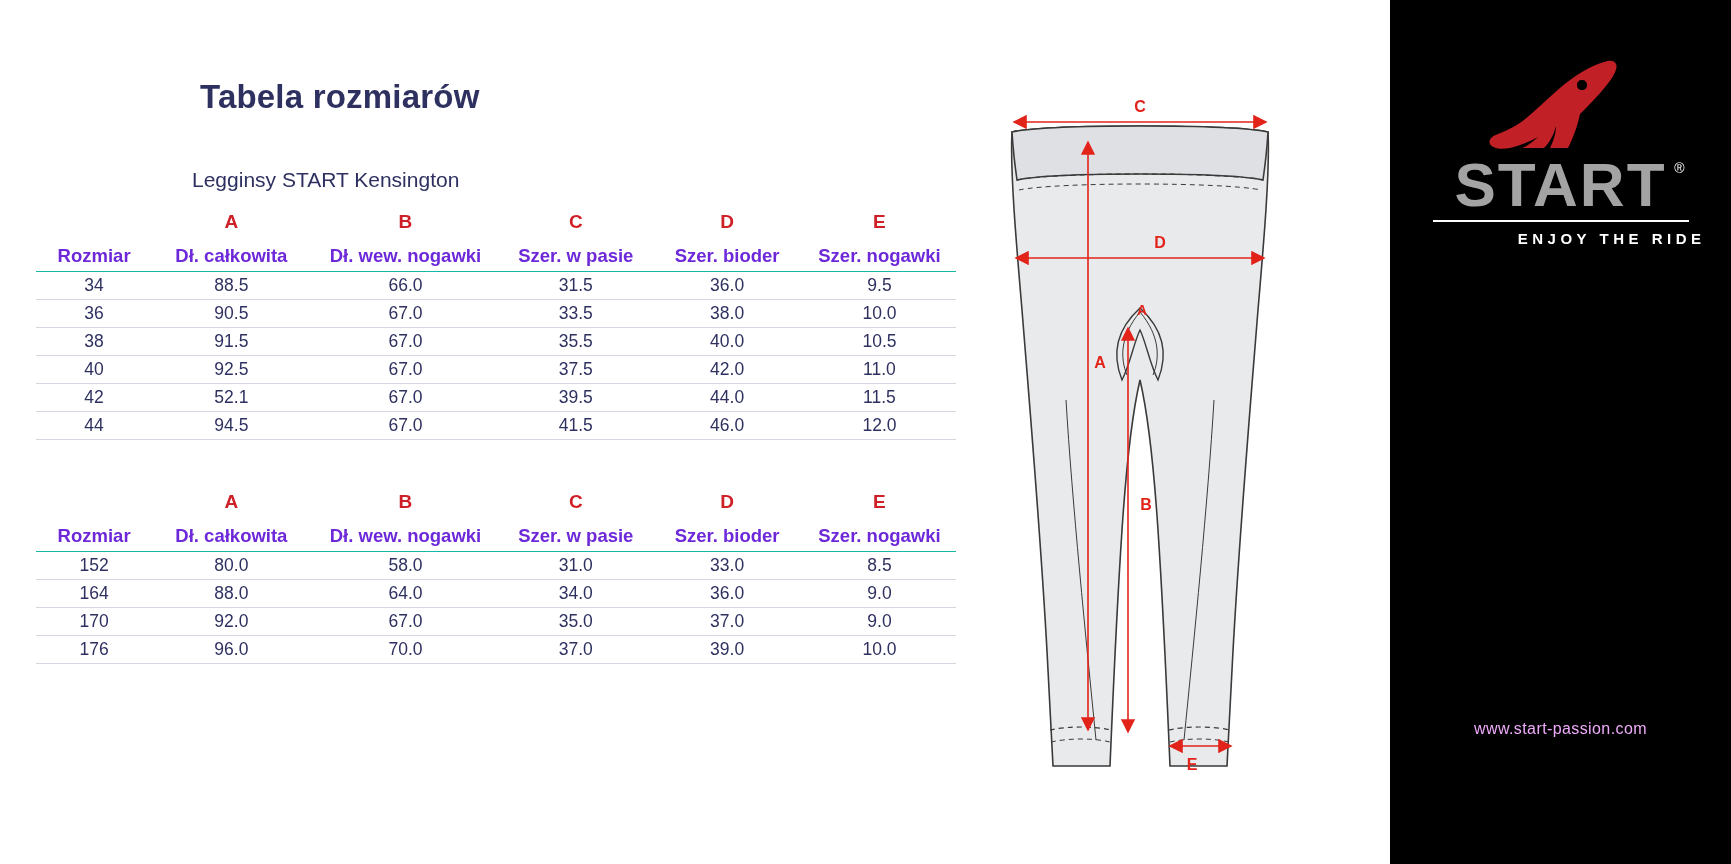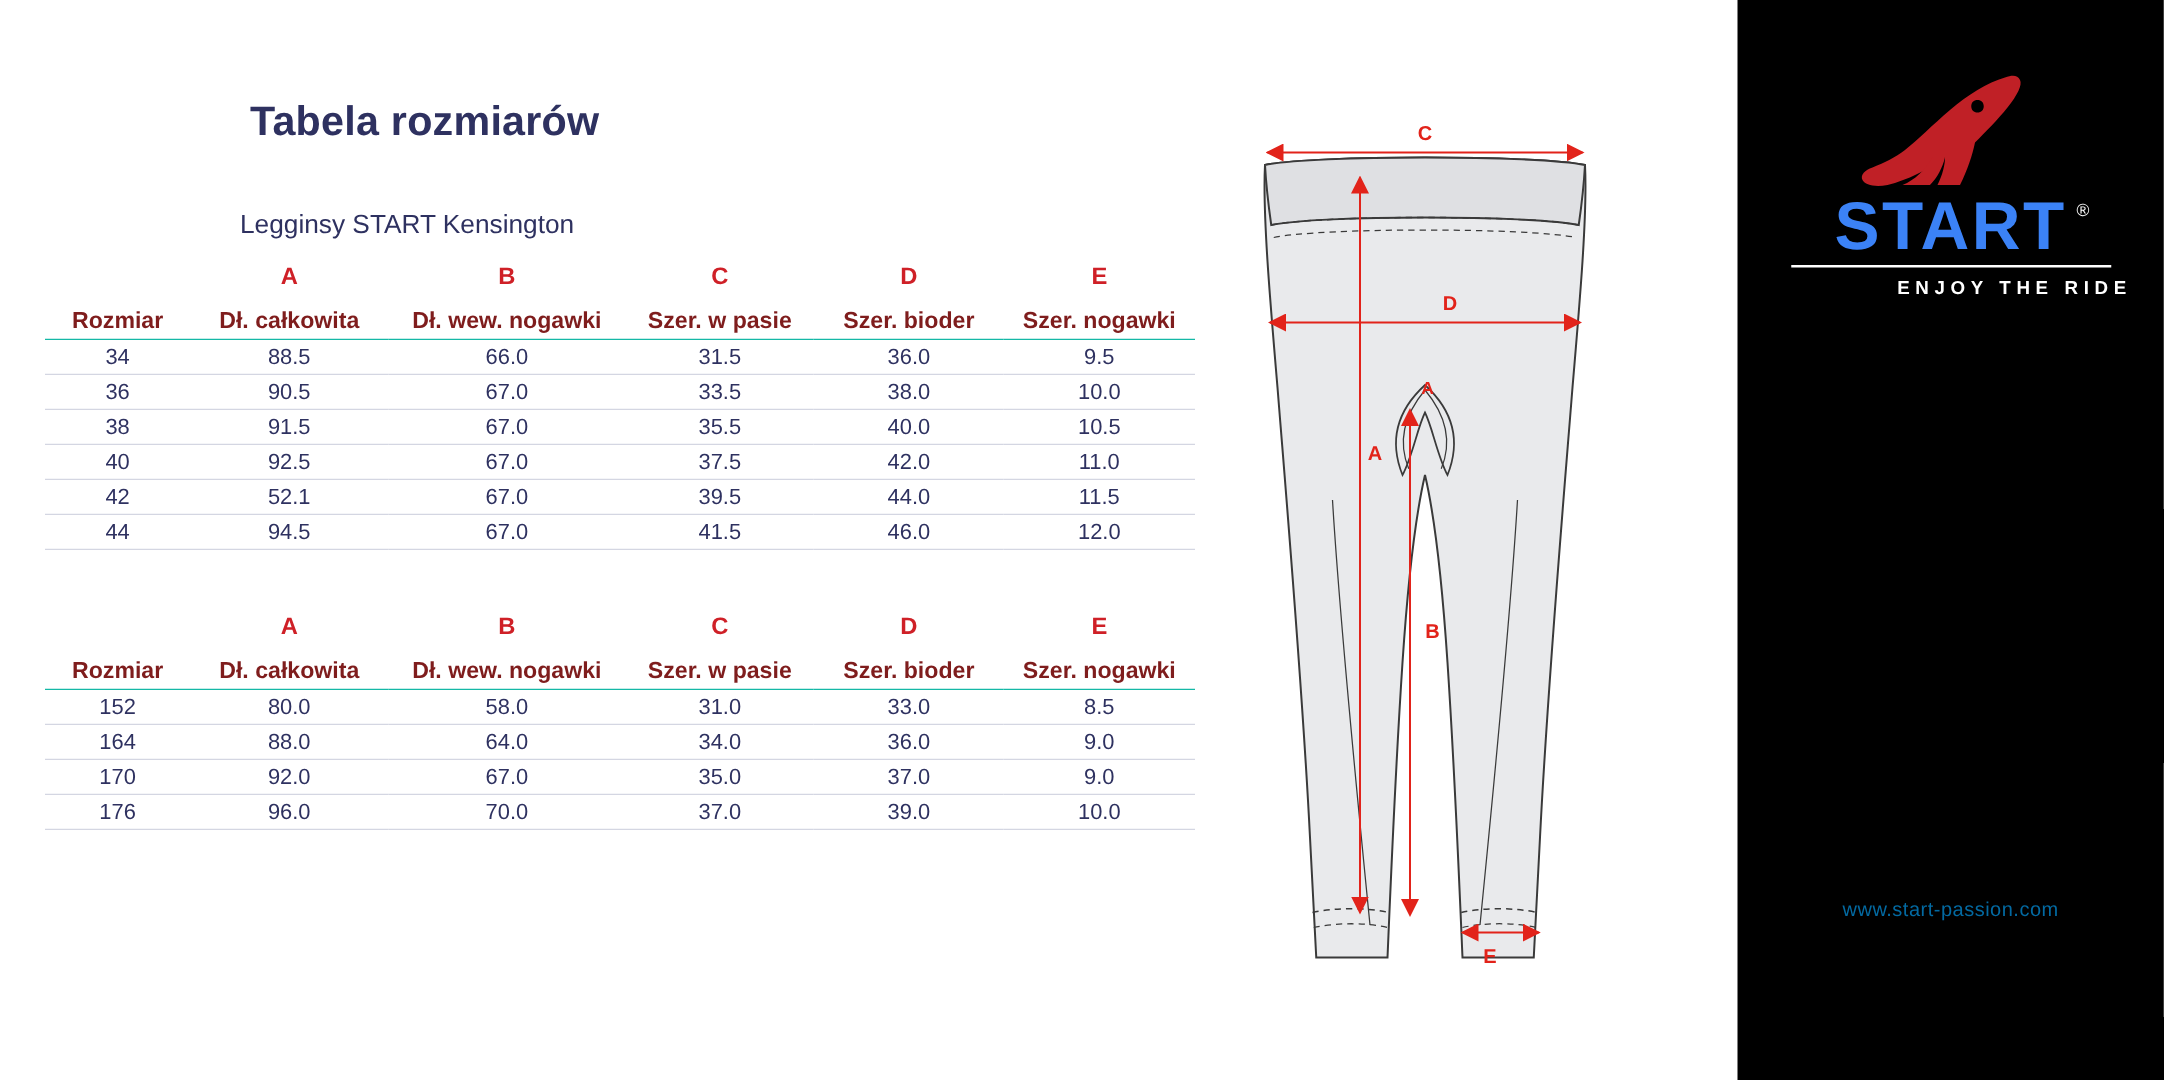--- a/index.html
+++ b/index.html
@@ -38,21 +38,21 @@
   .sizetable th,.sizetable td{
     text-align:center;
     font-size:17.5px;
     padding:0;
   }
   .sizetable th.letter{
     color:#cf2027;font-weight:bold;font-size:19px;height:28px;vertical-align:bottom;
   }
   .sizetable th.letter.blank{color:transparent;}
   .sizetable th.head{
-    color:#7f1d1d;font-weight:bold;font-size:18.5px;height:34px;vertical-align:bottom;
+    color:#6d28d9;font-weight:bold;font-size:18.5px;height:34px;vertical-align:bottom;
     padding-bottom:4px;
   }
   .sizetable tbody td{
     color:#2e3160;font-weight:400;height:27px;
     border-bottom:1px solid #d4d6e2;
   }
   .sizetable tbody tr:first-child td{border-top:1px solid #14b8a6;}
   .col-size{width:120px;}
   .col-a{width:165px;}
   .col-b{width:200px;}
@@ -72,36 +72,36 @@
   }
   .logo{
     position:absolute;left:50%;top:60px;transform:translateX(-50%);
     width:290px;text-align:center;
   }
   .logo .horse{display:block;margin:0 auto 2px auto;}
   .logo .wordmark{
     position:relative;display:inline-block;
   }
   .logo .wordtext{
-    font-size:54px;font-weight:bold;color:#3b82f6;letter-spacing:2px;
+    font-size:62px;font-weight:bold;color:#a3a3a3;letter-spacing:2px;
     line-height:1;
     font-family:"Liberation Sans", sans-serif;
   }
   .logo .reg{
     position:absolute;right:-18px;top:6px;color:#ffffff;font-size:14px;
   }
   .logo .tagline{
     margin-top:8px;color:#ffffff;font-size:15px;letter-spacing:4.5px;font-weight:bold;text-align:right;
   }
   .logo .rule{
     height:2px;background:#ffffff;margin:4px auto 6px auto;width:256px;
   }
   .site{
     position:absolute;left:0;right:0;bottom:126px;text-align:center;
-    color:#0369a1;font-size:16px;letter-spacing:.4px;
+    color:#f0abfc;font-size:16px;letter-spacing:.4px;
   }
 </style>
 </head>
 <body>
 
 <div class="page">
 
   <div class="content">
 
     <div class="title">Tabela rozmiarów</div>

